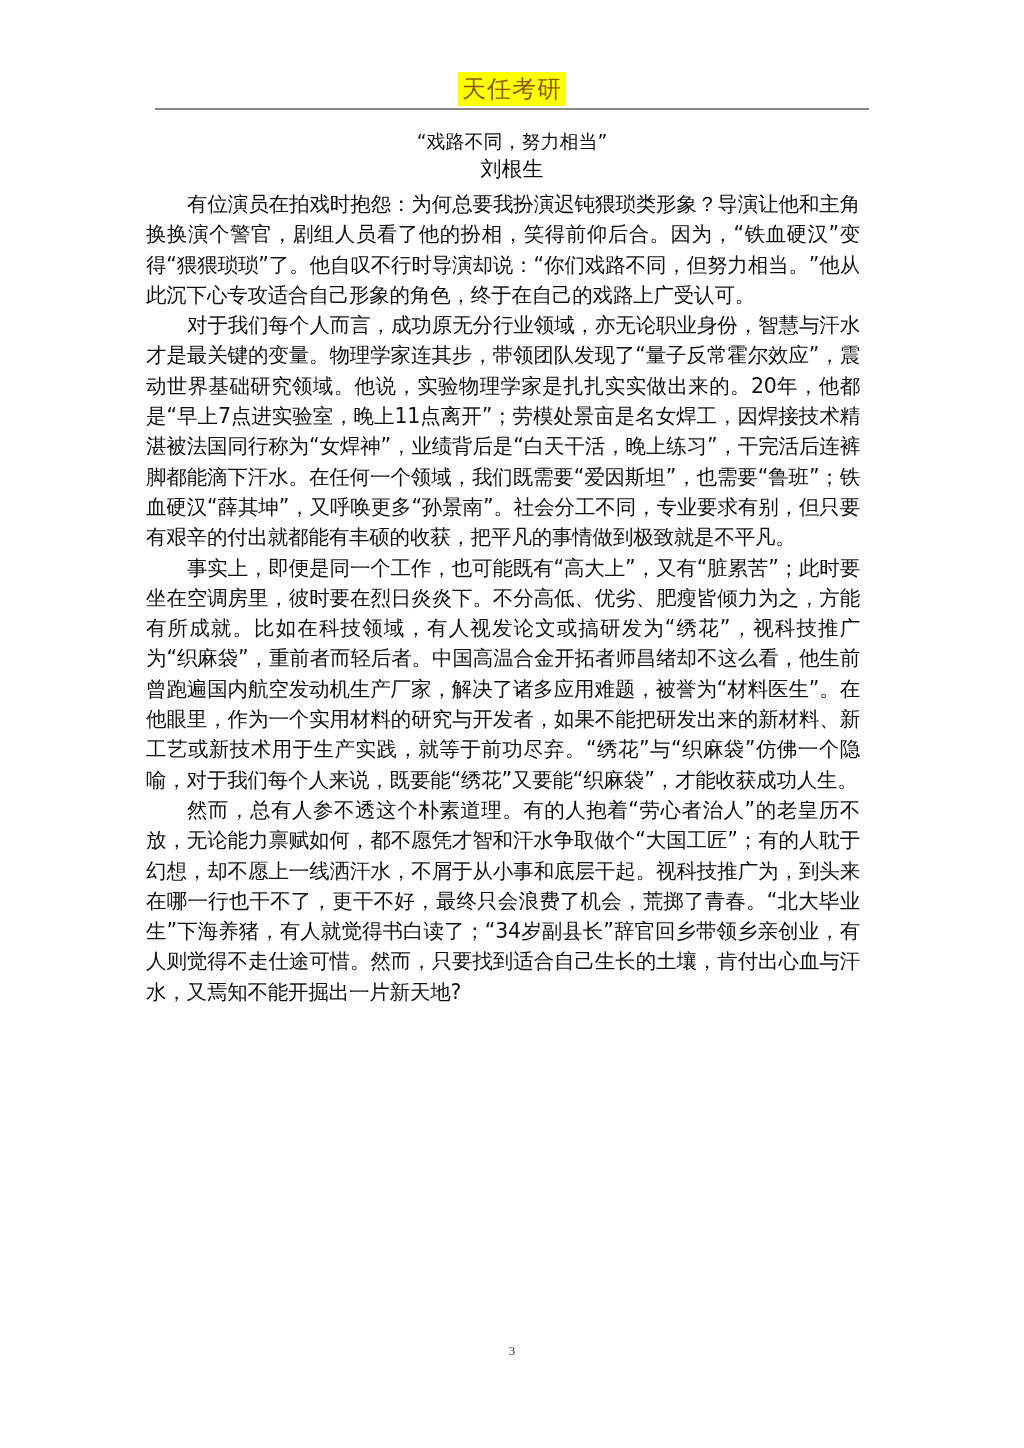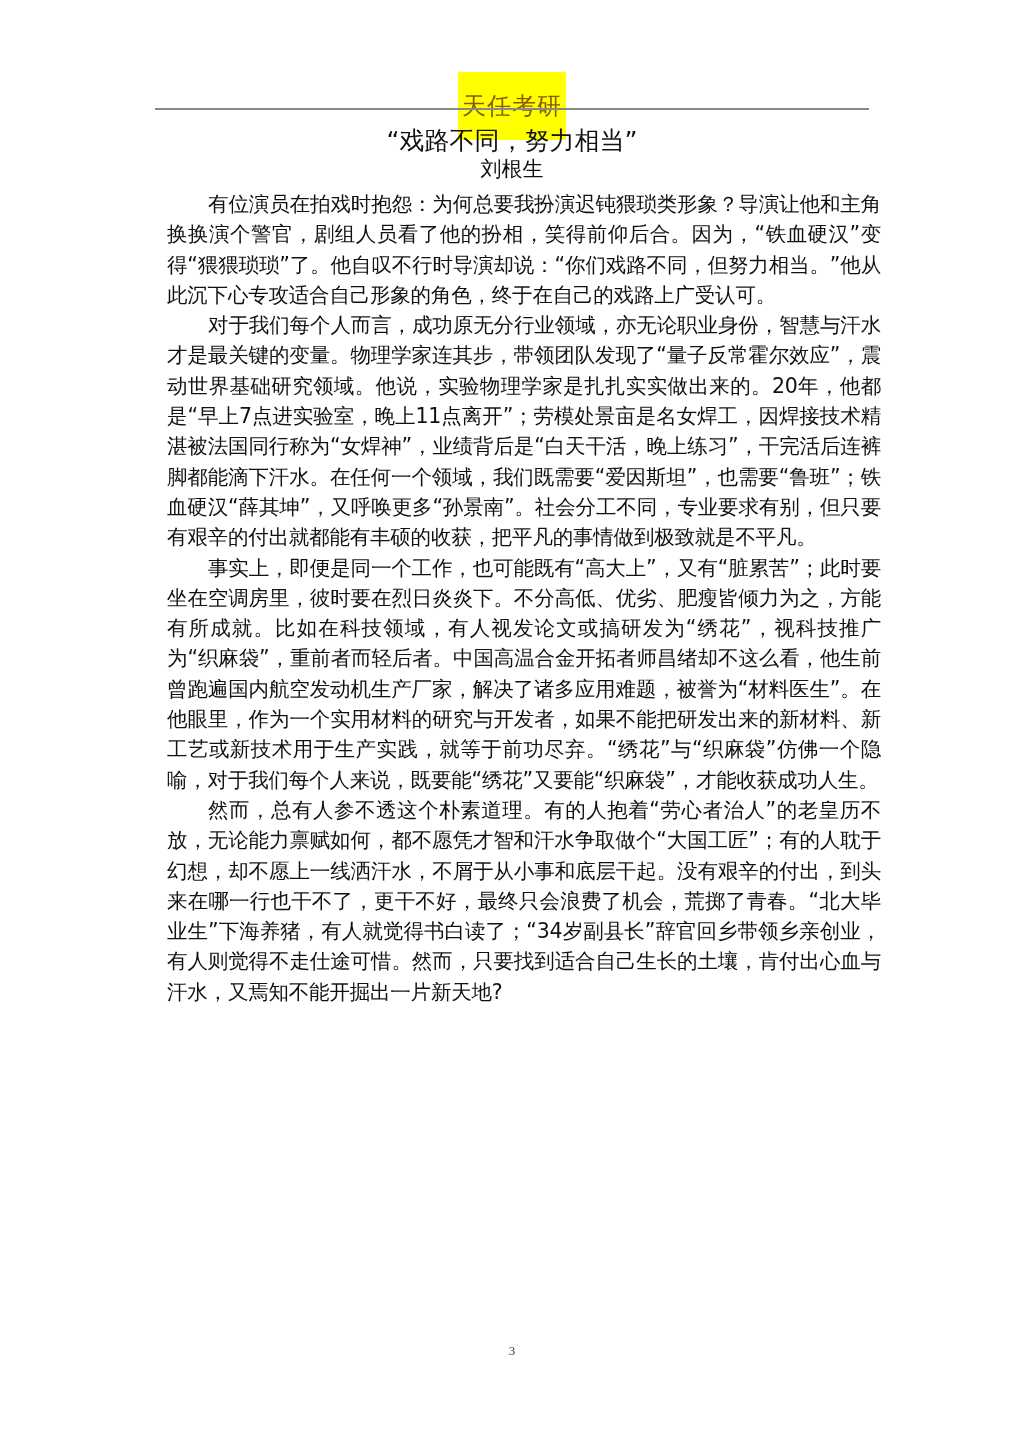--- a/index.html
+++ b/index.html
@@ -2,28 +2,28 @@
 <html><head>
 <meta charset="utf-8">
 <style>
   html, body { margin: 0; padding: 0; background: #ffffff; }
   body { width: 1024px; height: 1448px; position: relative; overflow: hidden; }
   .page { position: absolute; left: 0; top: 0; width: 1024px; height: 1448px; background: #fff; }
   .header { position: absolute; left: 155px; width: 714px; top: 72px; text-align: center; }
   .header-brand {
     display: inline-block; background: #ffff00; color: #8b5a00;
     font-family: "DejaVu Serif", "Liberation Serif", serif; font-size: 24px; line-height: 34px;
-    padding: 17px 4px; letter-spacing: 1px;
+    padding: 0 4px; letter-spacing: 1px;
   }
   .header-rule { position: absolute; left: 155px; top: 108px; width: 714px; height: 2px; background: #888; }
   .title { position: absolute; left: 155px; width: 714px; top: 126px; text-align: center;
-    font-family: "DejaVu Sans", "Liberation Sans", sans-serif; font-size: 25px; line-height: 30px; color: #111; }
+    font-family: "DejaVu Sans", "Liberation Sans", sans-serif; font-size: 19px; line-height: 30px; color: #111; }
   .author { position: absolute; left: 155px; width: 714px; top: 156px; text-align: center;
     font-family: Liberation Mono, monospace; font-size: 21px; line-height: 30px; color: #111; }
-  .body-text { position: absolute; left: 167px; width: 714px; top: 189px;
+  .body-text { position: absolute; left: 146px; width: 714px; top: 189px;
     font-family: "DejaVu Sans", "Liberation Sans", sans-serif; font-size: 20.5px; line-height: 30.3px; color: #111; }
   .para { margin: 0; text-indent: 2em; text-align: justify; text-justify: inter-character; letter-spacing: -0.2px; }
   .page-number { position: absolute; left: 0; width: 1024px; top: 1343px; text-align: center;
     font-family: "Liberation Serif", serif; font-size: 13px; color: #333; }
 </style>
 </head>
 <body>
 
 <div class="page">
   <div class="header">
@@ -31,17 +31,17 @@
   </div>
   <div class="header-rule"></div>
 
   <div class="title">“戏路不同，努力相当”</div>
   <div class="author">刘根生</div>
 
   <div class="body-text">
     <p class="para">有位演员在拍戏时抱怨：为何总要我扮演迟钝猥琐类形象？导演让他和主角换换演个警官，剧组人员看了他的扮相，笑得前仰后合。因为，“铁血硬汉”变得“猥猥琐琐”了。他自叹不行时导演却说：“你们戏路不同，但努力相当。”他从此沉下心专攻适合自己形象的角色，终于在自己的戏路上广受认可。</p>
     <p class="para">对于我们每个人而言，成功原无分行业领域，亦无论职业身份，智慧与汗水才是最关键的变量。物理学家连其步，带领团队发现了“量子反常霍尔效应”，震动世界基础研究领域。他说，实验物理学家是扎扎实实做出来的。20年，他都是“早上7点进实验室，晚上11点离开”；劳模处景亩是名女焊工，因焊接技术精湛被法国同行称为“女焊神”，业绩背后是“白天干活，晚上练习”，干完活后连裤脚都能滴下汗水。在任何一个领域，我们既需要“爱因斯坦”，也需要“鲁班”；铁血硬汉“薛其坤”，又呼唤更多“孙景南”。社会分工不同，专业要求有别，但只要有艰辛的付出就都能有丰硕的收获，把平凡的事情做到极致就是不平凡。</p>
     <p class="para">事实上，即便是同一个工作，也可能既有“高大上”，又有“脏累苦”；此时要坐在空调房里，彼时要在烈日炎炎下。不分高低、优劣、肥瘦皆倾力为之，方能有所成就。比如在科技领域，有人视发论文或搞研发为“绣花”，视科技推广为“织麻袋”，重前者而轻后者。中国高温合金开拓者师昌绪却不这么看，他生前曾跑遍国内航空发动机生产厂家，解决了诸多应用难题，被誉为“材料医生”。在他眼里，作为一个实用材料的研究与开发者，如果不能把研发出来的新材料、新工艺或新技术用于生产实践，就等于前功尽弃。“绣花”与“织麻袋”仿佛一个隐喻，对于我们每个人来说，既要能“绣花”又要能“织麻袋”，才能收获成功人生。</p>
-    <p class="para">然而，总有人参不透这个朴素道理。有的人抱着“劳心者治人”的老皇历不放，无论能力禀赋如何，都不愿凭才智和汗水争取做个“大国工匠”；有的人耽于幻想，却不愿上一线洒汗水，不屑于从小事和底层干起。没有艰辛的付出，到头来在哪一行也干不了，更干不好，最终只会浪费了机会，荒掷了青春。“北大毕业生”下海养猪，有人就觉得书白读了；“34岁副县长”辞官回乡带领乡亲创业，有人则觉得不走仕途可惜。然而，只要找到适合自己生长的土壤，肯付出心血与汗水，又焉知不能开掘出一片新天地?</p>
+    <p class="para">然而，总有人参不透这个朴素道理。有的人抱着“劳心者治人”的老皇历不放，无论能力禀赋如何，都不愿凭才智和汗水争取做个“大国工匠”；有的人耽于幻想，却不愿上一线洒汗水，不屑于从小事和底层干起。视科技推广为，到头来在哪一行也干不了，更干不好，最终只会浪费了机会，荒掷了青春。“北大毕业生”下海养猪，有人就觉得书白读了；“34岁副县长”辞官回乡带领乡亲创业，有人则觉得不走仕途可惜。然而，只要找到适合自己生长的土壤，肯付出心血与汗水，又焉知不能开掘出一片新天地?</p>
   </div>
 
   <div class="page-number">3</div>
 </div>
 
 </body></html>

